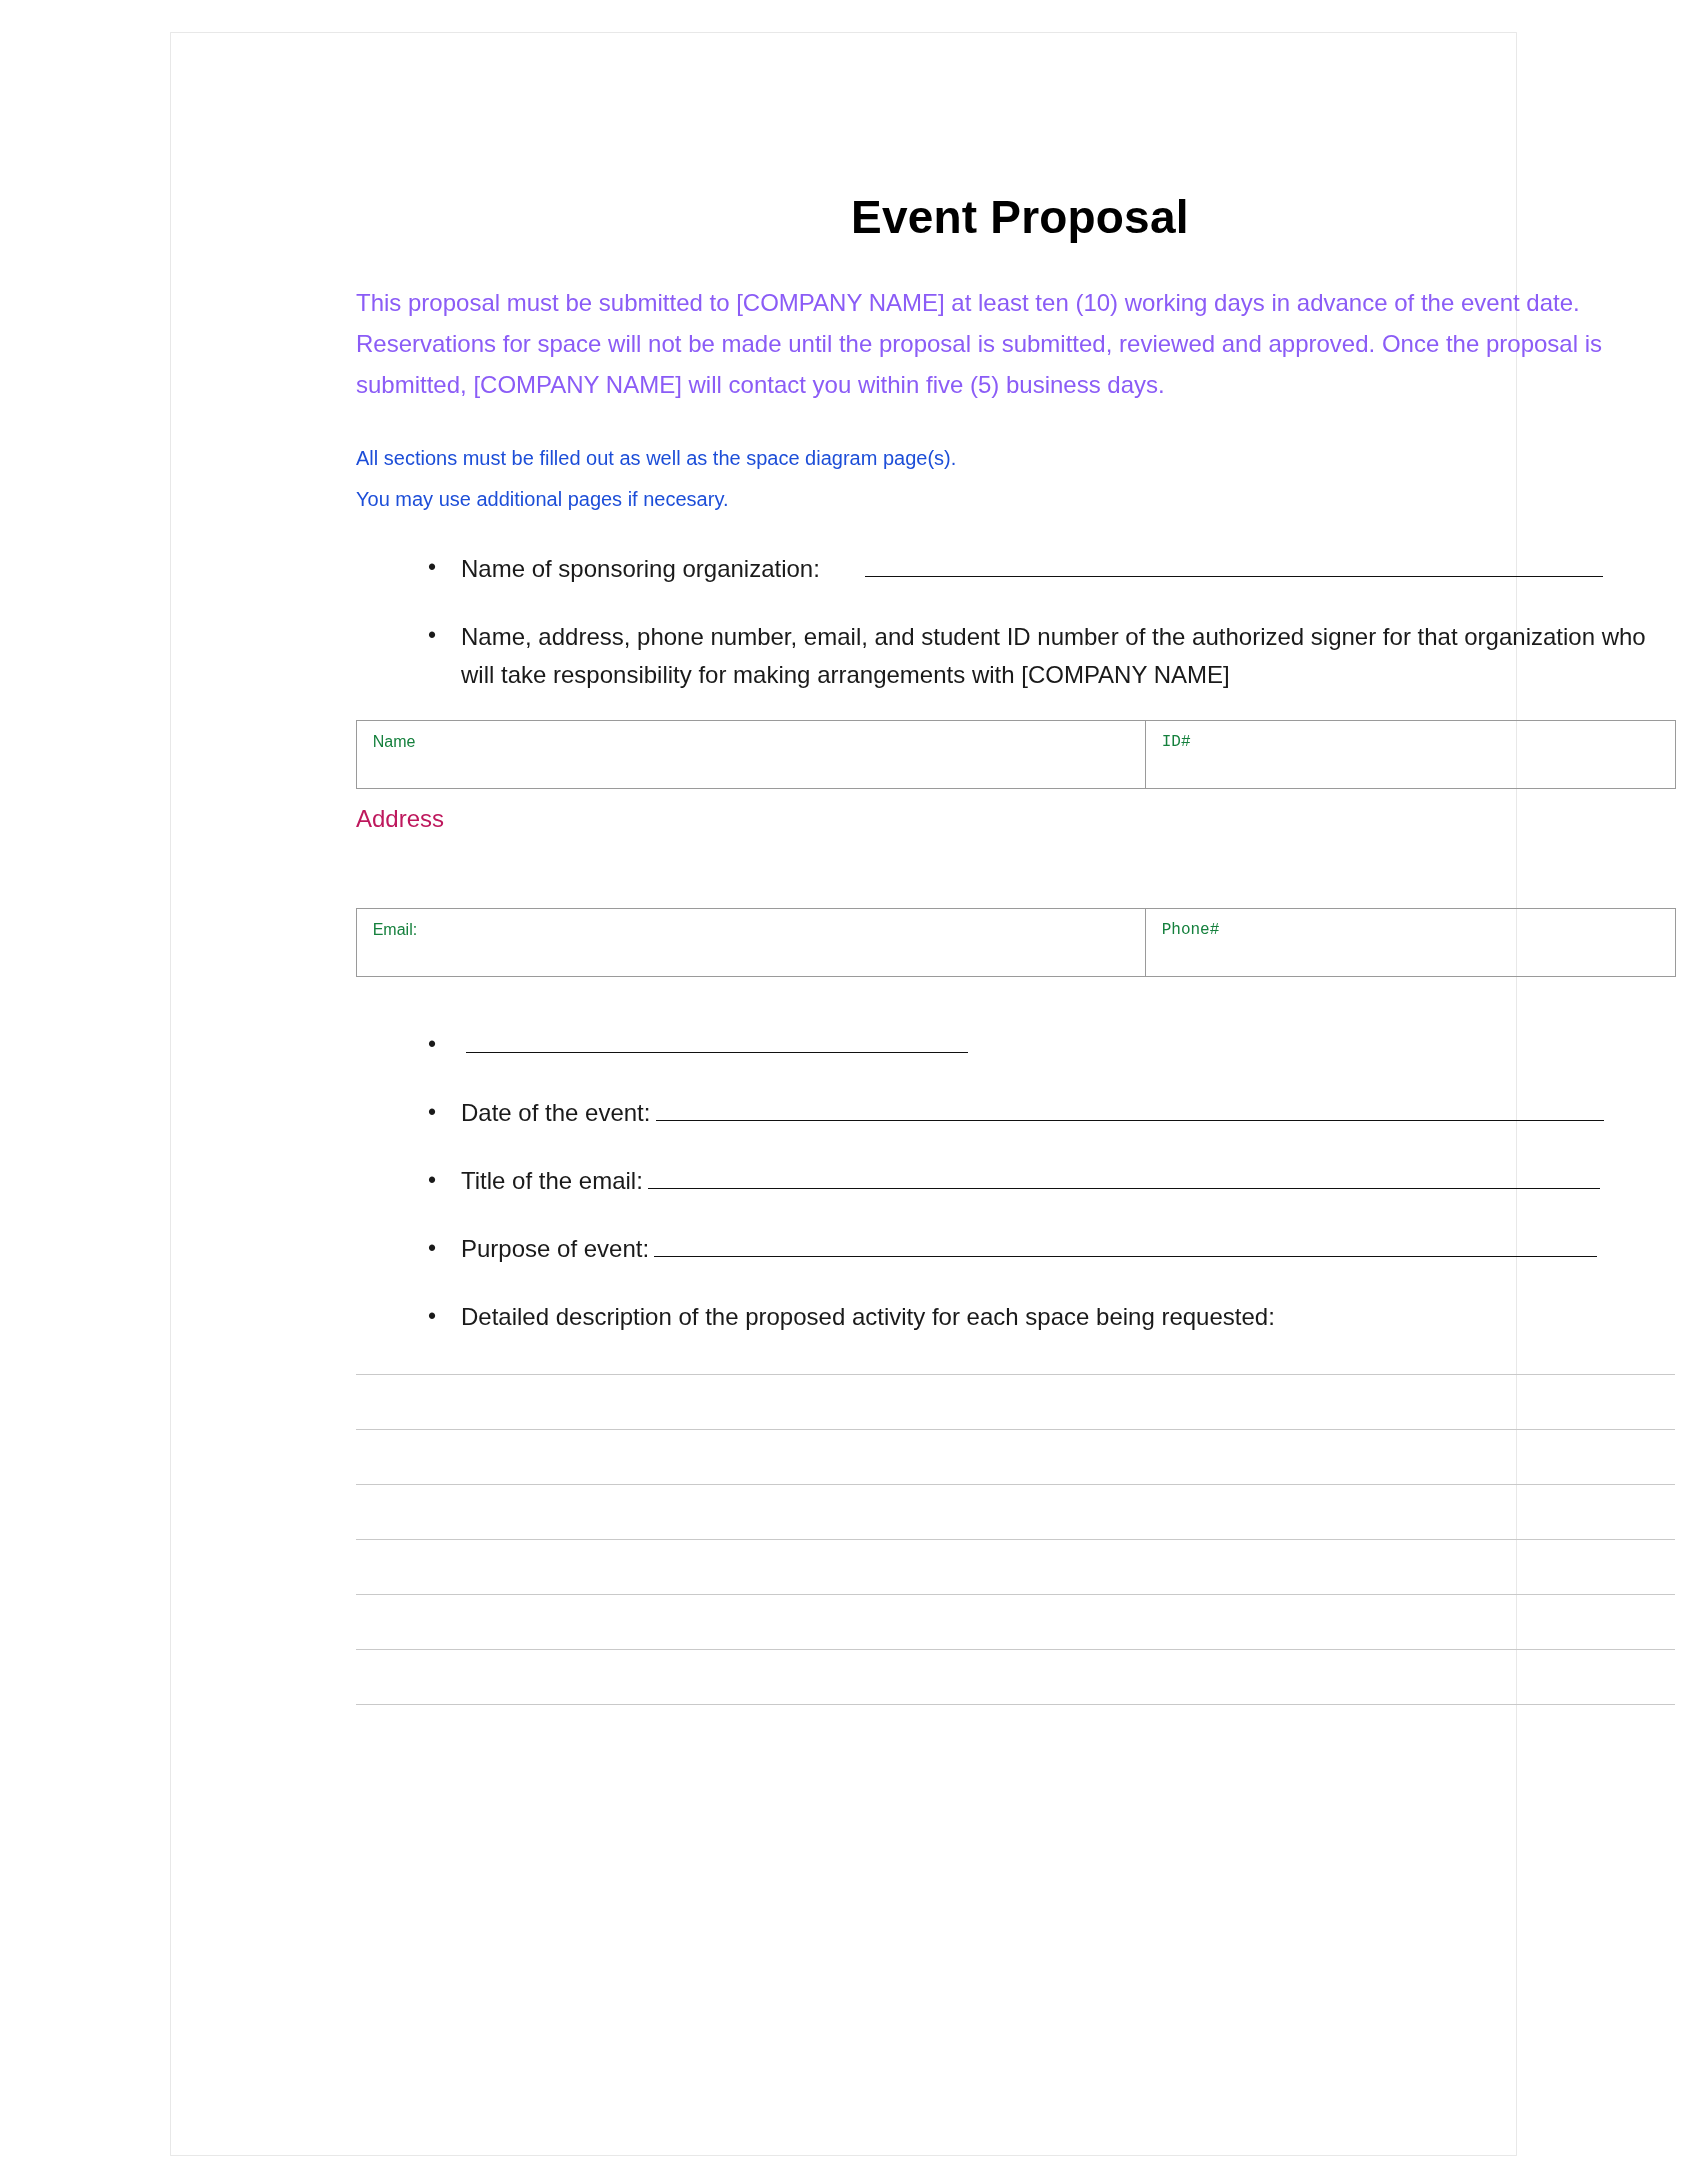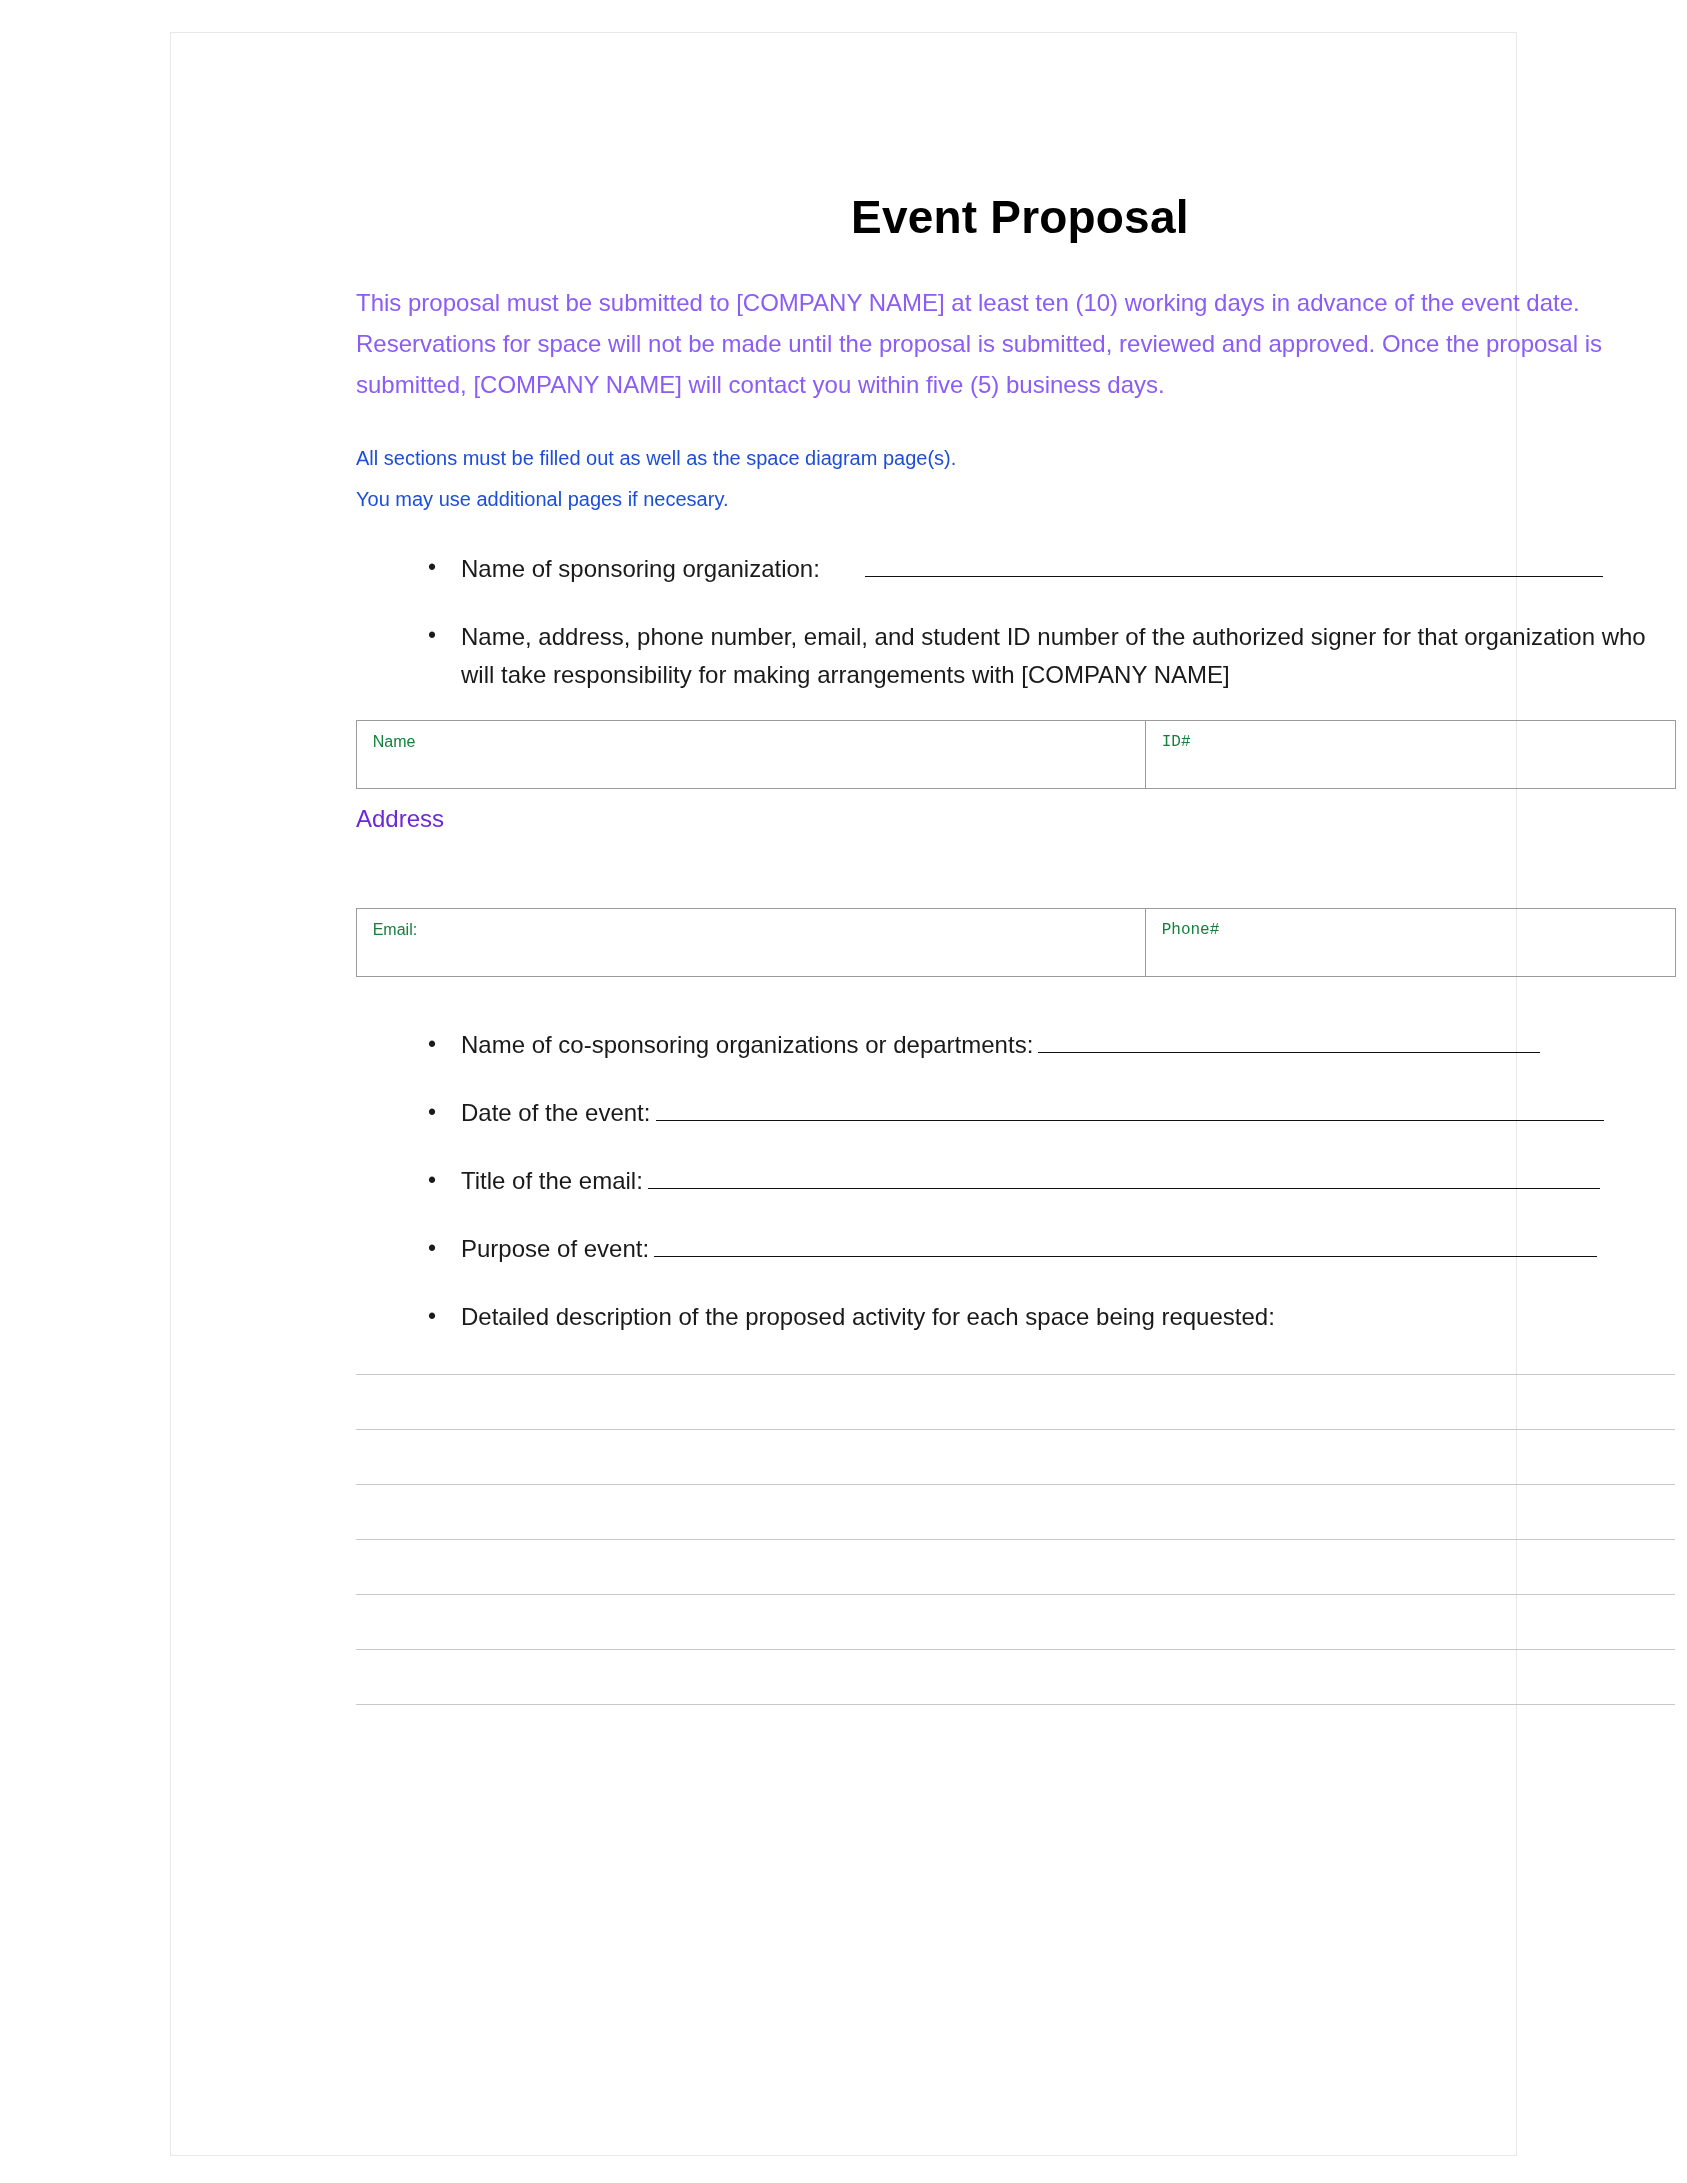--- a/index.html
+++ b/index.html
@@ -105,21 +105,21 @@
     padding: 12.2px 15.7px 0 15.7px;
     font-size: 16px;
     color: #15803d;
     box-sizing: border-box;
   }
   td.col-left { width: 789px; }
   td.col-right { width: 530px; font-family: Liberation Mono, monospace; }
 
   .address-label {
     font-size: 24px;
-    color: #6d28d9;
+    color: #be185d;
     margin-top: 12.2px;
     margin-bottom: 0;
     line-height: 35px;
   }
   .address-gap { height: 72px; }
 
   .lines-block {
     margin-top: 38px;
     width: 1319px;
   }
@@ -168,21 +168,21 @@
         <tbody>
             <tr>
           <td class="col-left"><span>Email:</span></td>
           <td class="col-right"><span>Phone#</span></td>
         </tr>
       </tbody>
         </table>
 
       <ul class="bullets" style="margin-top:49px">
         <li class="bullet">
-          <span>Name of co-sponsoring organizations or departments:</span><span class="rule rule-co"></span>
+          <span class="rule rule-co"></span>
         </li>
         <li class="bullet">
           <span>Date of the event:</span><span class="rule rule-date"></span>
         </li>
         <li class="bullet">
           <span>Title of the email:</span><span class="rule rule-title"></span>
         </li>
         <li class="bullet">
           <span>Purpose of event:</span><span class="rule rule-purpose"></span>
         </li>

